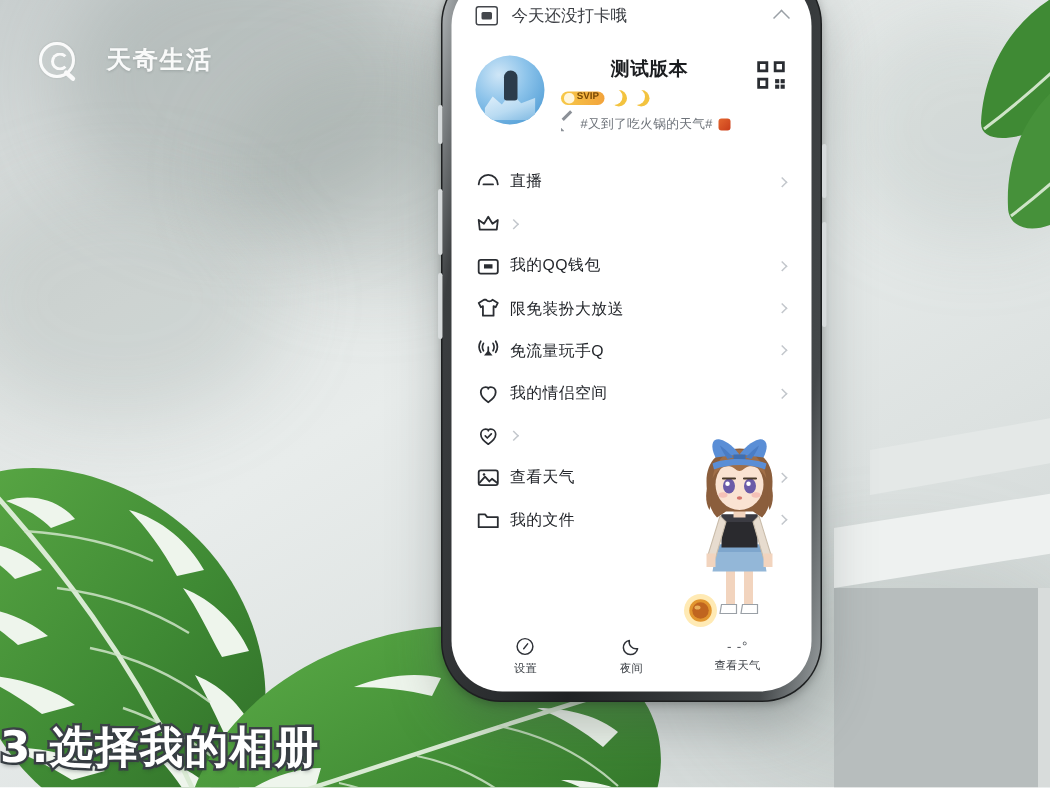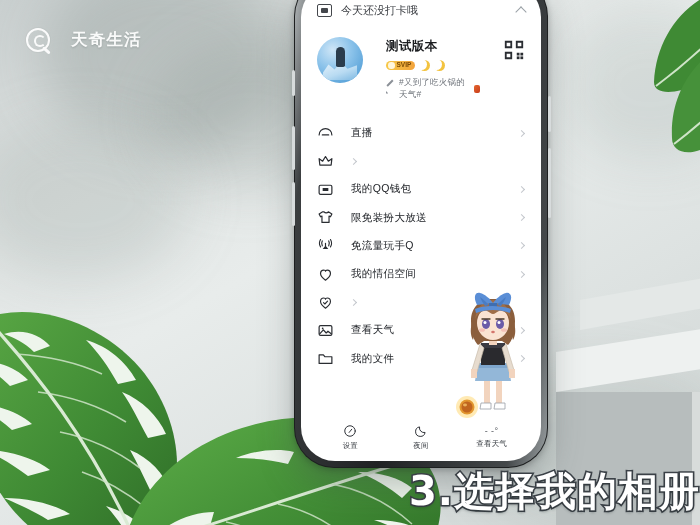--- a/index.html
+++ b/index.html
@@ -124,22 +124,23 @@
   }
   .checkin-row .ci-text { font-size: 11px; flex: 1; }
   .chev-up {
     width: 8px; height: 8px; border-left: 1.5px solid #9aa0a6; border-top: 1.5px solid #9aa0a6;
     transform: rotate(45deg); margin-top: 3px;
   }
 
   
   .profile {
     flex: 0 0 auto;
-    display: flex; align-items: flex-start; gap: 23px;
+    display: flex; align-items: flex-start; gap: 11px;
     padding: 10px 16px 16px 16px;
+    text-align: center;
   }
   .avatar {
     width: 46px; height: 46px; border-radius: 50%; flex: 0 0 auto;
     background: radial-gradient(circle at 34% 28%, #cfe6f7 0%, #8cc3ea 42%, #3f92d0 100%);
     position: relative; overflow: hidden;
   }
   .avatar .av-ice {
     position: absolute; left: 6px; bottom: 3px; width: 34px; height: 20px;
     background: linear-gradient(160deg,#eaf5fd 0%, #b9dbf2 60%, #7fb9e2 100%);
     clip-path: polygon(0 62%, 16% 22%, 34% 48%, 52% 10%, 72% 44%, 100% 26%, 100% 100%, 0 100%);
@@ -185,21 +186,21 @@
   .sig-text { font-size: 8.5px; color: #6e737a; letter-spacing: .2px; }
   .sig-emoji {
     display:inline-block; width:8px; height:8px; border-radius:2px;
     background: linear-gradient(135deg,#e4672f,#c83c1a); vertical-align:-1px;
   }
   .qr-btn { flex: 0 0 auto; width: 22px; height: 22px; margin-top: 2px; }
 
   
   .menu { flex: 1 1 auto; padding: 2px 0 0 0; overflow: hidden; }
   .menu-item {
-    display: flex; align-items: center; gap: 17px;
+    display: flex; align-items: center; gap: 6px;
     height: 28.2px; padding: 0 16px; cursor: default;
   }
   .menu-item .mi-icon {
     width: 17px; height: 17px; flex: 0 0 auto;
     display: flex; align-items: center; justify-content: center;
   }
   .menu-item .mi-label {
     flex: 1; font-size: 10.5px; color: #22252a; letter-spacing: .35px;
   }
   .chev-right {
@@ -226,22 +227,22 @@
   .tab {
     flex: 1; display: flex; flex-direction: column; align-items: center; gap: 3px;
   }
   .tab .tb-icon { height: 15px; display: flex; align-items: center; justify-content: center; }
   .tab .tb-label { font-size: 7.5px; color: #3c4046; letter-spacing: .2px; white-space: nowrap; }
   .tab .tb-temp { font-size: 9px; color: #52565c; letter-spacing: .5px; }
 
   
   #caption {
     position: absolute; left: 0; right: 0; bottom: 6px;
-    text-align: right; z-index: 20;
-    font-size: 40px; font-weight: 700; letter-spacing: 1px;
+    text-align: left; z-index: 20;
+    font-size: 29px; font-weight: 700; letter-spacing: 1px;
     color: #ffffff;
     -webkit-text-stroke: 3.2px #3c4248;
     paint-order: stroke fill;
     text-shadow: 0 2px 3px rgba(40,48,52,.45);
     font-family: "DejaVu Sans", "Liberation Sans", sans-serif;
   }
 </style>
 </head>
 <body>
 

